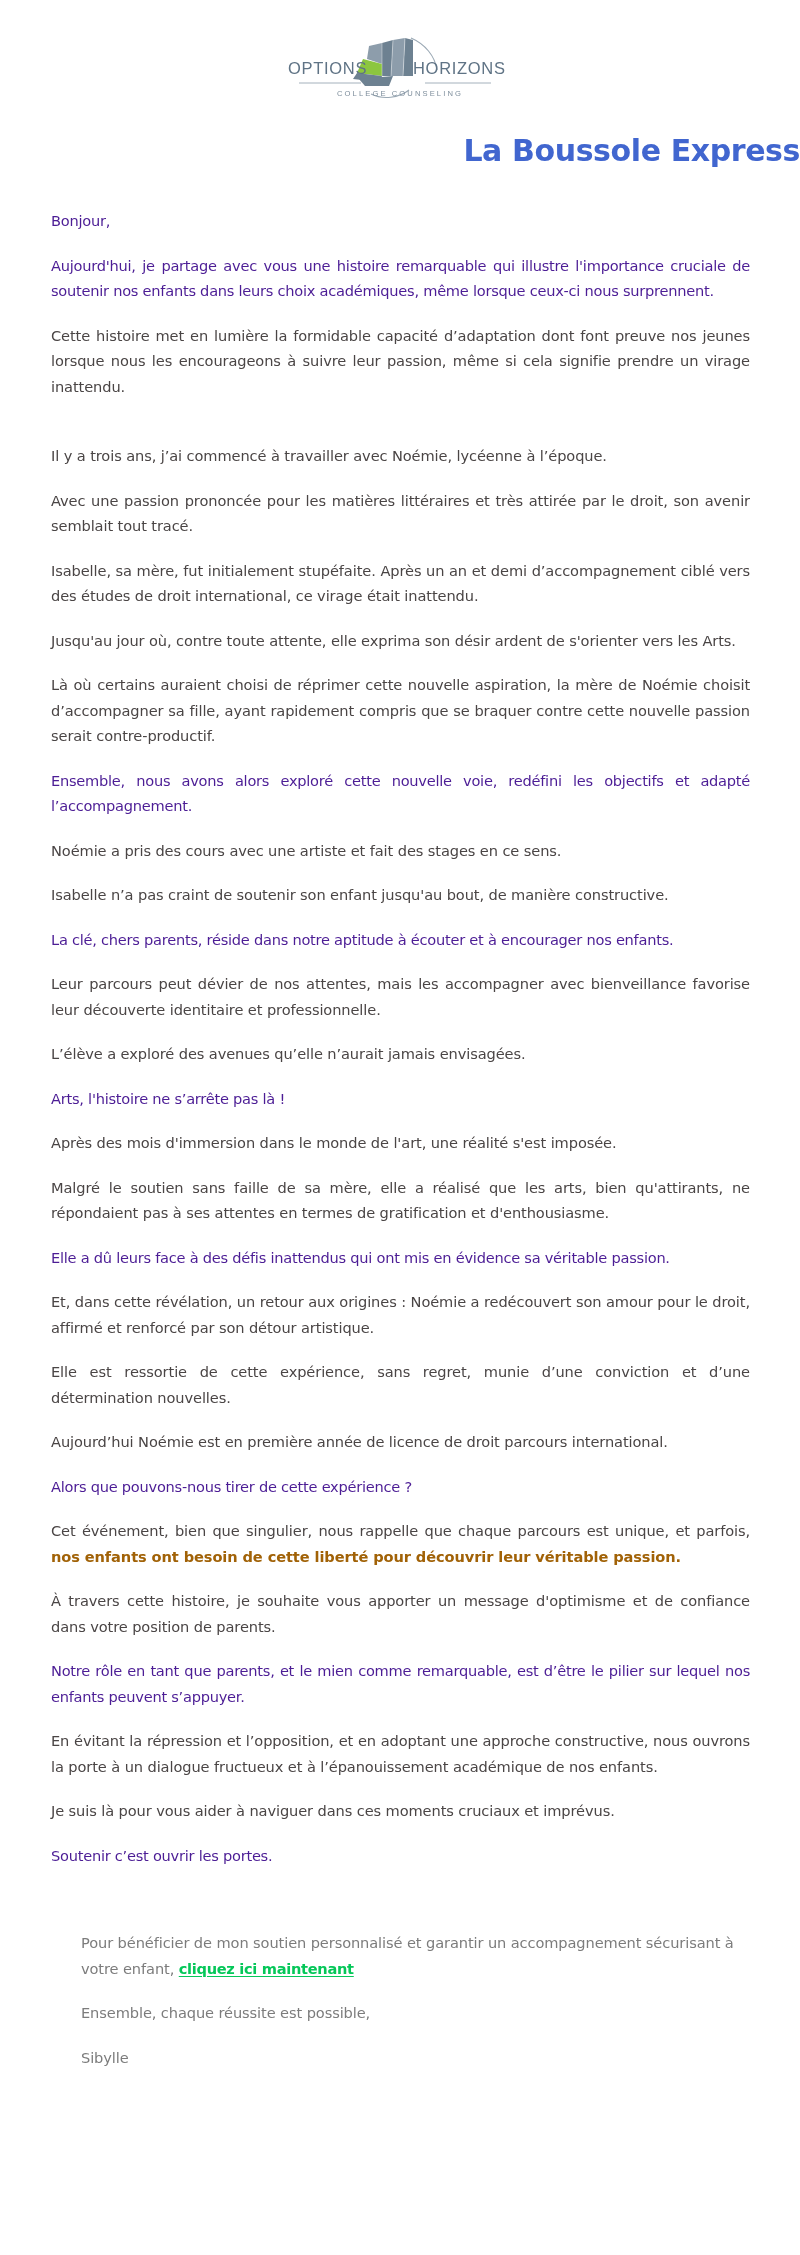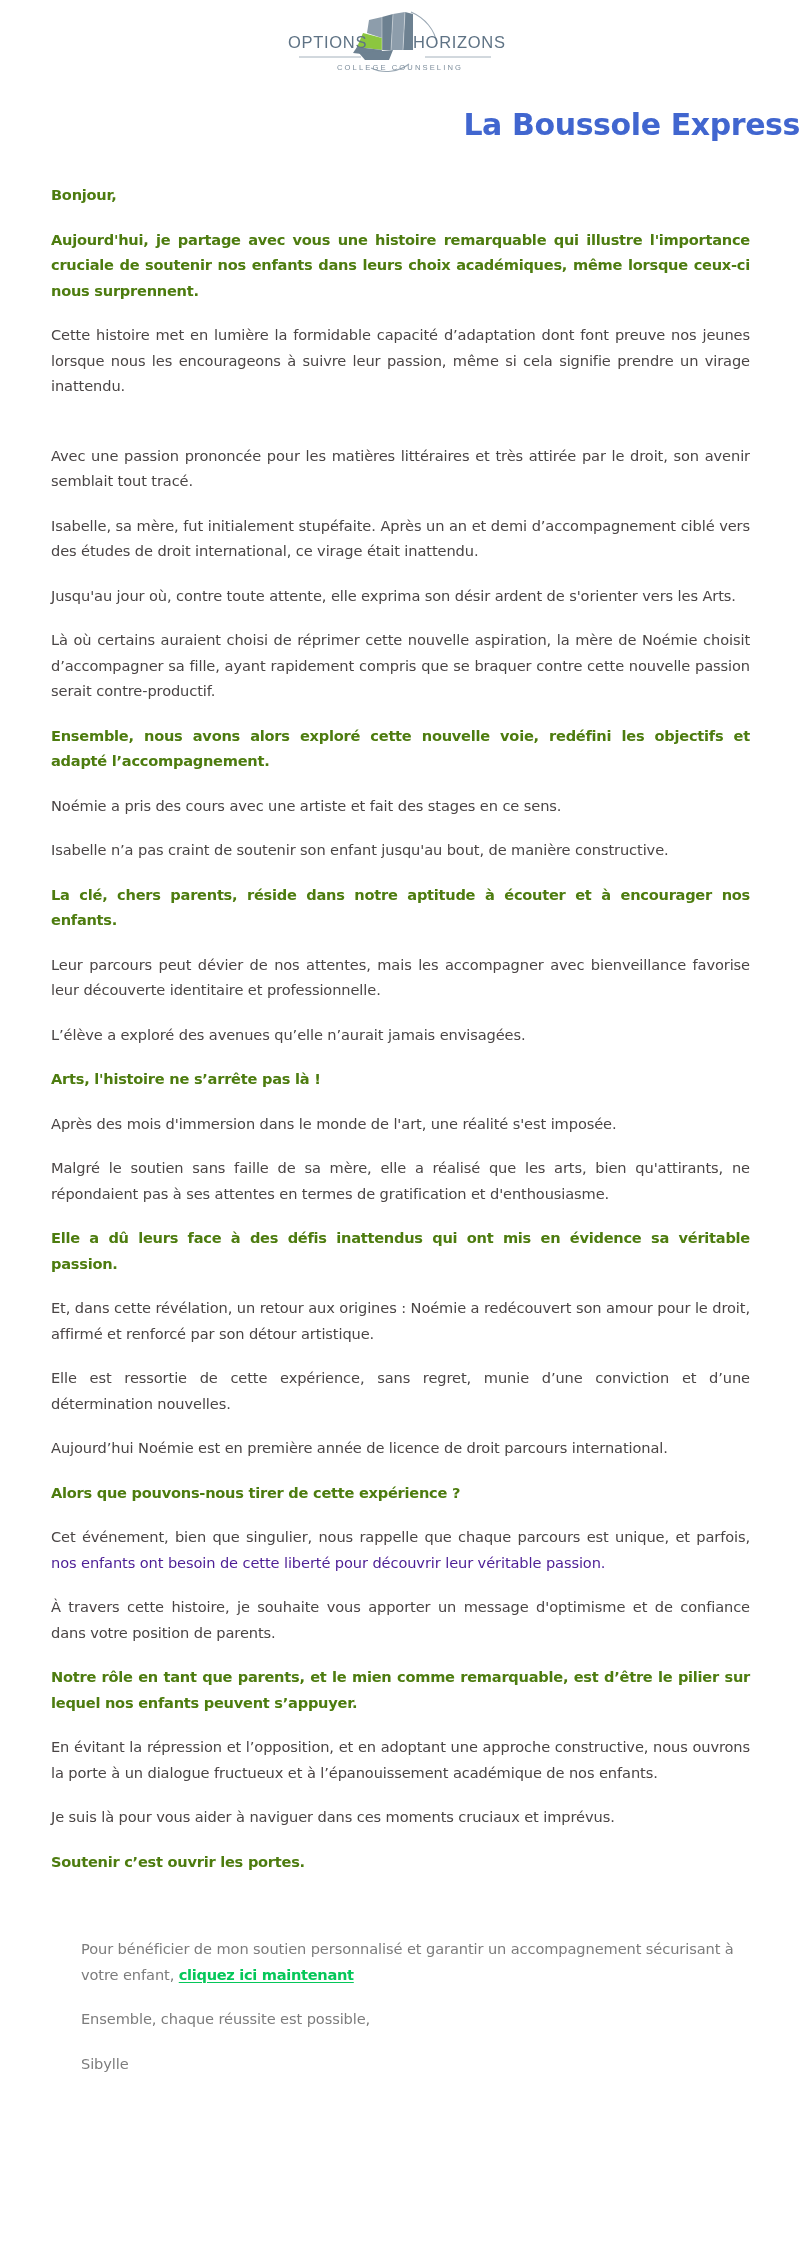--- a/index.html
+++ b/index.html
@@ -17,20 +17,21 @@
 
   .page {
     width: 800px;
     box-sizing: border-box;
     background: #ffffff;
     position: relative;
   }
 
   
   .logo-header {
+    padding-top: 26px;
     padding-bottom: 6px;
     display: flex;
     justify-content: center;
   }
   .logo-wrap {
     width: 230px;
     height: 78px;
     position: relative;
   }
   .logo-svg { display: block; width: 230px; height: 78px; }
@@ -59,26 +60,26 @@
     font-size: 14.6px;
     line-height: 25.5px;
     color: #4a4545;
     text-align: justify;
     text-justify: inter-word;
     font-family: "DejaVu Sans", sans-serif;
     font-weight: 400;
     letter-spacing: -0.1px;
   }
   p.para.bold {
-    font-weight: 700;
-    color: #4d7c0f;
+    font-weight: 400;
+    color: #4c1d95;
     letter-spacing: -0.25px;
   }
   p.para.tight { text-align: left; }
-  p.para b { font-weight: 400; color: #4c1d95; }
+  p.para b { font-weight: 700; color: #a16207; }
 
   .spacer-gap { height: 25px; }
 
   
   .footer-wrap {
     padding: 0 50px 0 81px;
     margin-top: 62px;
     padding-bottom: 40px;
   }
   p.footer-para {
@@ -145,20 +146,21 @@
   <h1 class="title">La Boussole Express</h1>
 
   <div class="body-wrap">
     <p class="para bold">Bonjour,</p>
 
     <p class="para bold">Aujourd'hui, je partage avec vous une histoire remarquable qui illustre l'importance cruciale de soutenir nos enfants dans leurs choix académiques, même lorsque ceux-ci nous surprennent.</p>
     <p class="para">Cette histoire met en lumière la formidable capacité d’adaptation dont font preuve nos jeunes lorsque nous les encourageons à suivre leur passion, même si cela signifie prendre un virage inattendu.</p>
 
     <div class="spacer-gap"></div>
 
+    <p class="para tight">Il y a trois ans, j’ai commencé à travailler avec Noémie, lycéenne à l’époque.</p>
     <p class="para">Avec une passion prononcée pour les matières littéraires et très attirée par le droit, son avenir semblait tout tracé.</p>
     <p class="para">Isabelle, sa mère, fut initialement stupéfaite. Après un an et demi d’accompagnement ciblé vers des études de droit international, ce virage était inattendu.</p>
     <p class="para">Jusqu'au jour où, contre toute attente, elle exprima son désir ardent de s'orienter vers les Arts.</p>
     <p class="para">Là où certains auraient choisi de réprimer cette nouvelle aspiration, la mère de Noémie choisit d’accompagner sa fille, ayant rapidement compris que se braquer contre cette nouvelle passion serait contre-productif.</p>
     <p class="para bold">Ensemble, nous avons alors exploré cette nouvelle voie, redéfini les objectifs et adapté l’accompagnement.</p>
     <p class="para tight">Noémie a pris des cours avec une artiste et fait des stages en ce sens.</p>
     <p class="para">Isabelle n’a pas craint de soutenir son enfant jusqu'au bout, de manière constructive.</p>
     <p class="para bold">La clé, chers parents, réside dans notre aptitude à écouter et à encourager nos enfants.</p>
     <p class="para">Leur parcours peut dévier de nos attentes, mais les accompagner avec bienveillance favorise leur découverte identitaire et professionnelle.</p>
     <p class="para tight">L’élève a exploré des avenues qu’elle n’aurait jamais envisagées.</p>

